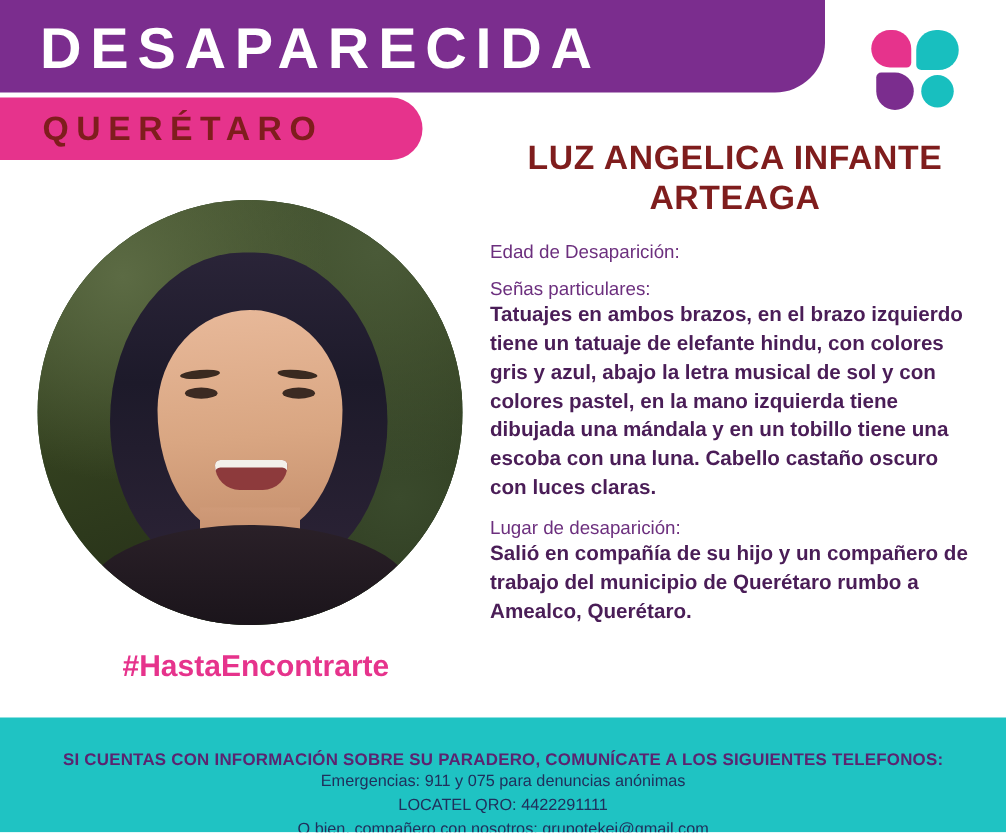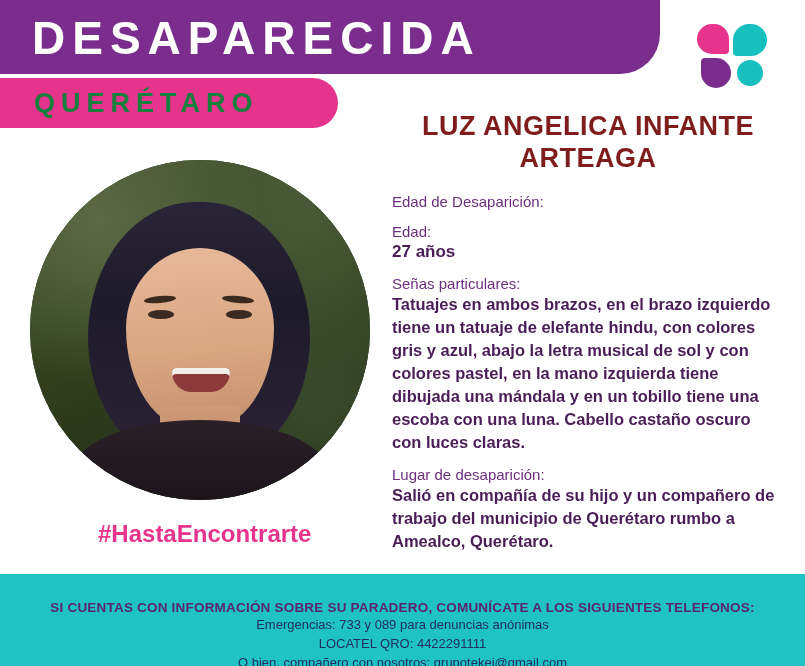--- a/index.html
+++ b/index.html
@@ -49,21 +49,21 @@
     background: #e6338c;
     border-bottom-right-radius: 26px;
     border-top-right-radius: 26px;
   }
   .sub-title {
     position: absolute;
     left: 34px;
     top: 88px;
     font-size: 27px;
     font-weight: bold;
-    color: #15803d;
+    color: #7f1d1d;
     letter-spacing: 6px;
     white-space: nowrap;
   }
 
   
   .logo {
     position: absolute;
     right: 34px;
     top: 24px;
     width: 74px;
@@ -281,36 +281,32 @@
 
   <div class="hashtag">#HastaEncontrarte</div>
 
   <div class="info">
     <div class="person-name">LUZ ANGELICA INFANTE ARTEAGA</div>
 
     <div class="field">
       <div class="field-label">Edad de Desaparición:</div>
     </div>
 
-    <div class="field">
-      <div class="field-label">Edad:</div>
-      <div class="field-value">27 años</div>
-    </div>
 
     <div class="field">
       <div class="field-label">Señas particulares:</div>
       <div class="field-value long">Tatuajes en ambos brazos, en el brazo izquierdo tiene un tatuaje de elefante hindu, con colores gris y azul, abajo la letra musical de sol y con colores pastel, en la mano izquierda tiene dibujada una mándala y en un tobillo tiene una escoba con una luna. Cabello castaño oscuro con luces claras.</div>
     </div>
 
     <div class="field">
       <div class="field-label">Lugar de desaparición:</div>
       <div class="field-value long">Salió en compañía de su hijo y un compañero de trabajo del municipio de Querétaro rumbo a Amealco, Querétaro.</div>
     </div>
   </div>
 
   <div class="footer">
     <div class="footer-title">SI CUENTAS CON INFORMACIÓN SOBRE SU PARADERO, COMUNÍCATE A LOS SIGUIENTES TELEFONOS:</div>
-    <div class="footer-line">Emergencias: 733 y 089 para denuncias anónimas</div>
+    <div class="footer-line">Emergencias: 911 y 075 para denuncias anónimas</div>
     <div class="footer-line">LOCATEL QRO:  4422291111</div>
     <div class="footer-line">O bien, compañero con nosotros: grupotekei@gmail.com</div>
   </div>
 
 </div>
 
 </body></html>

